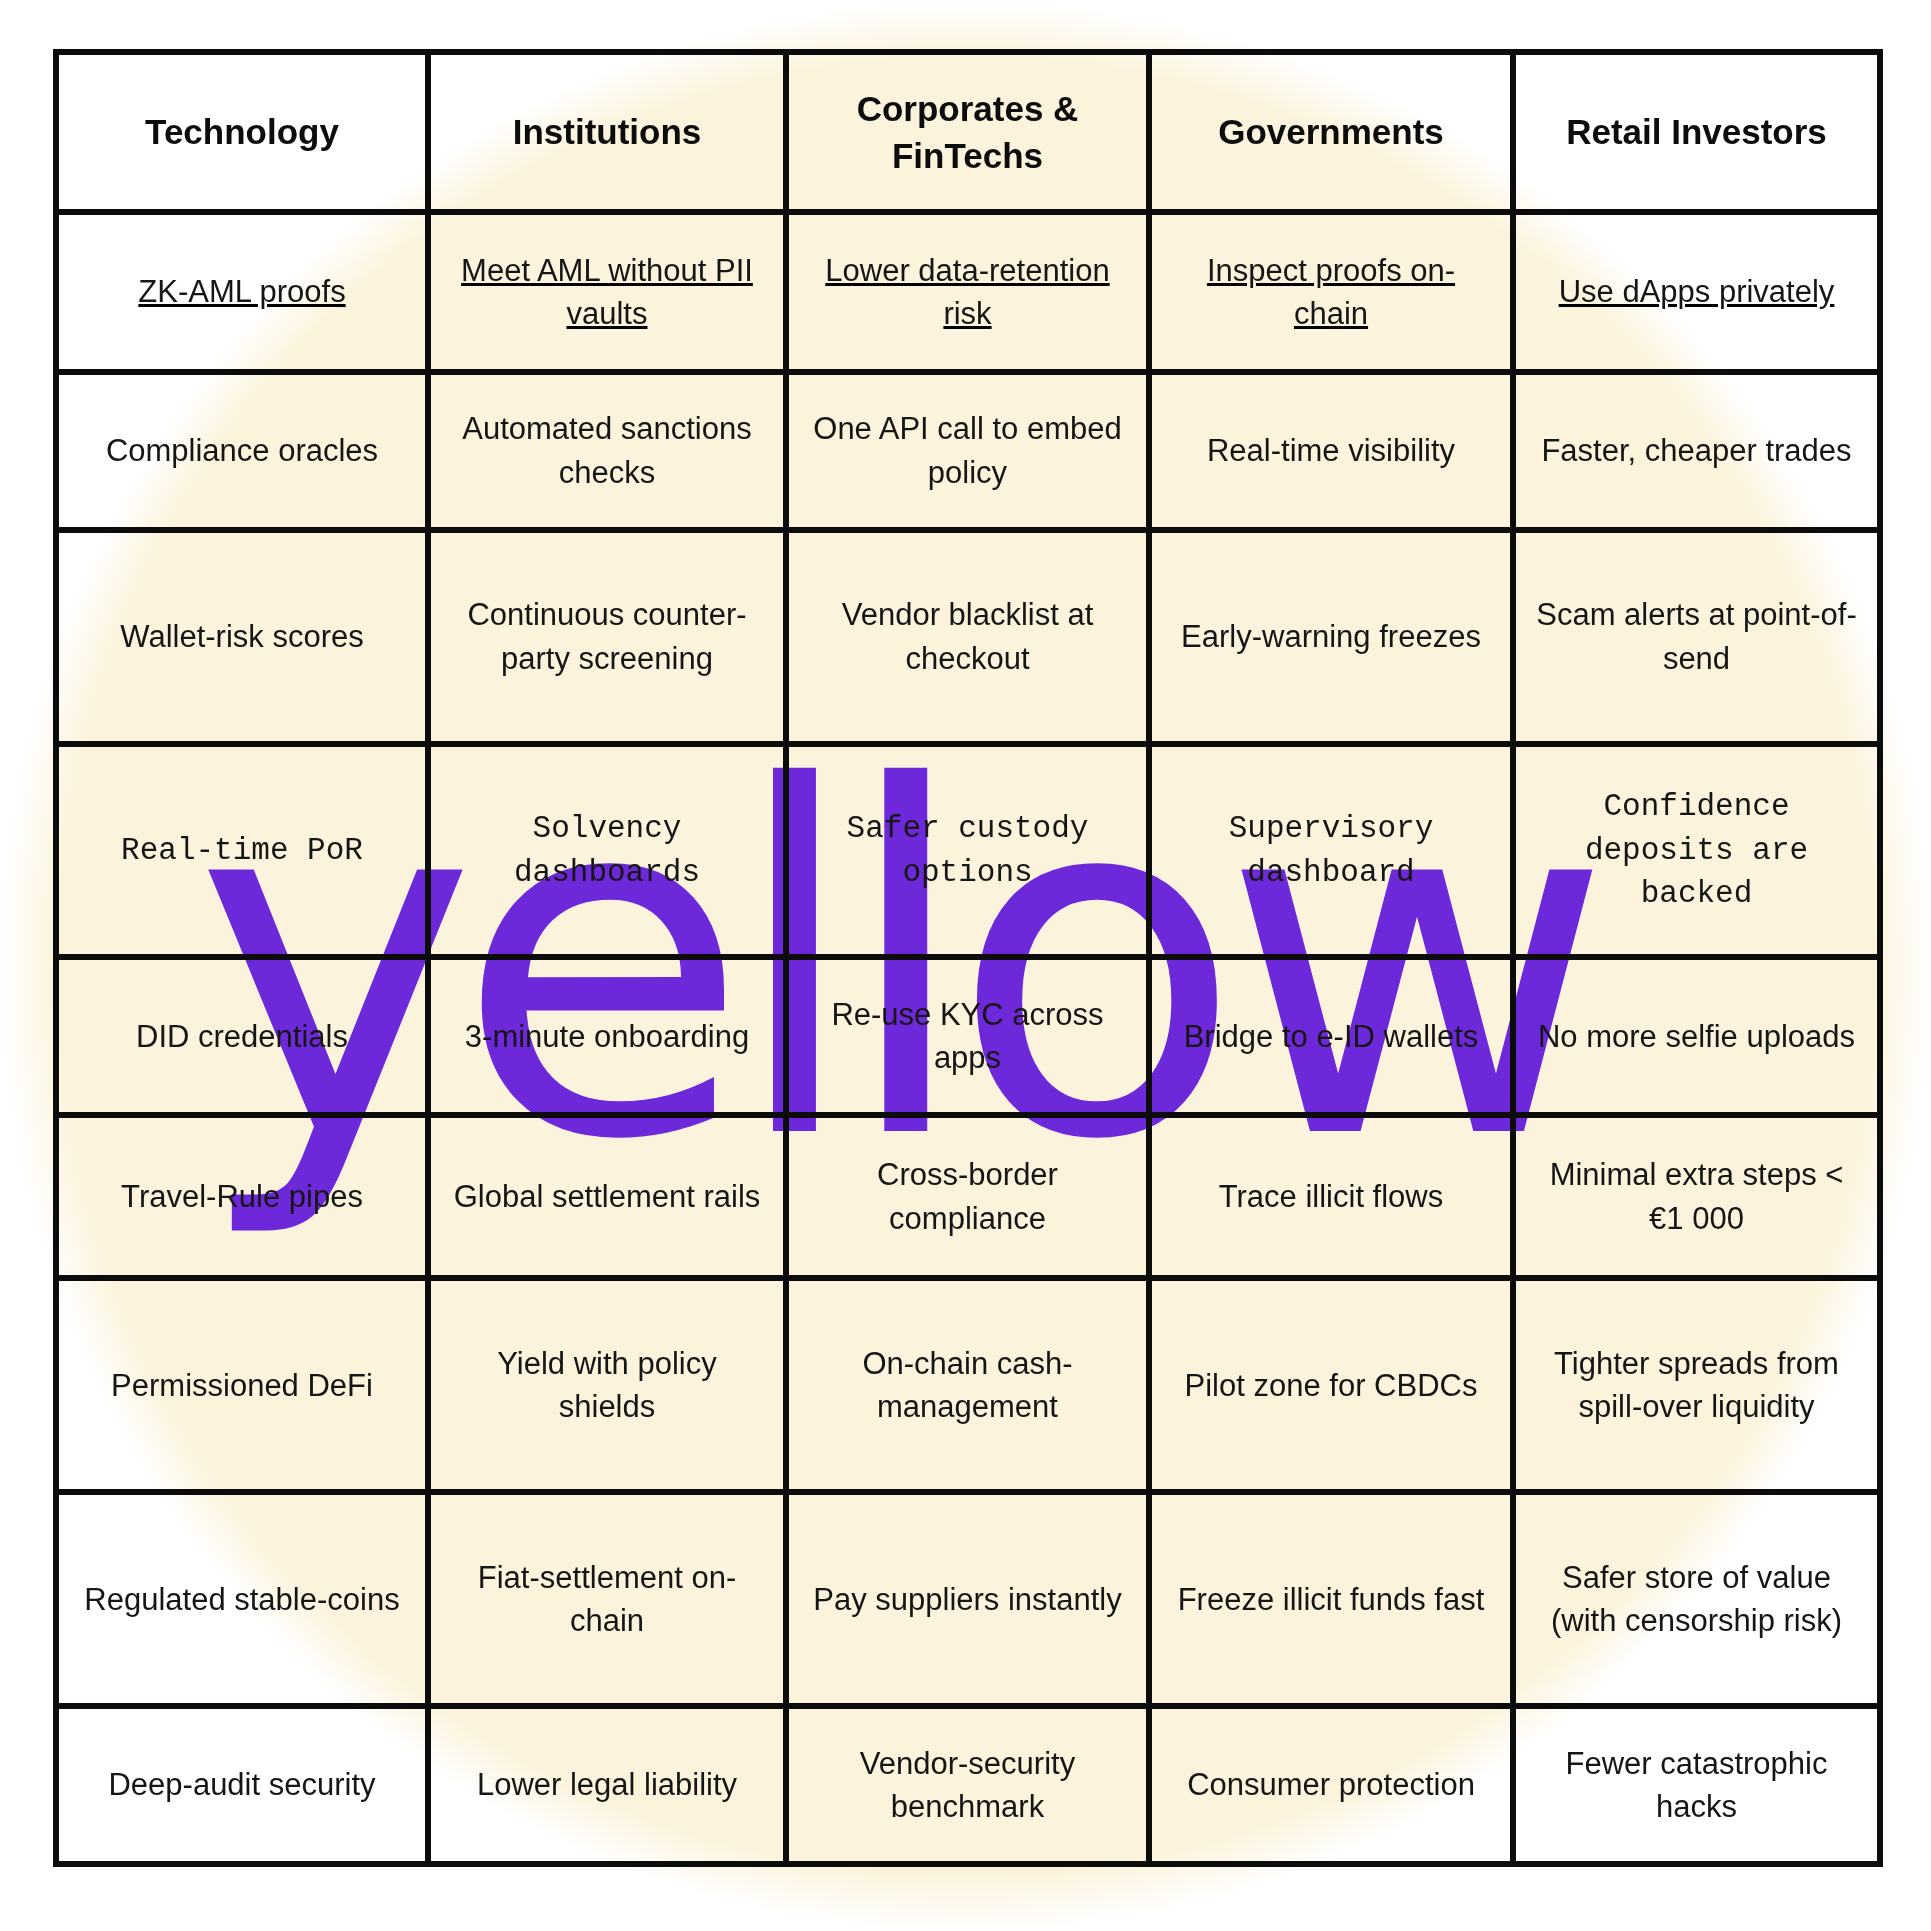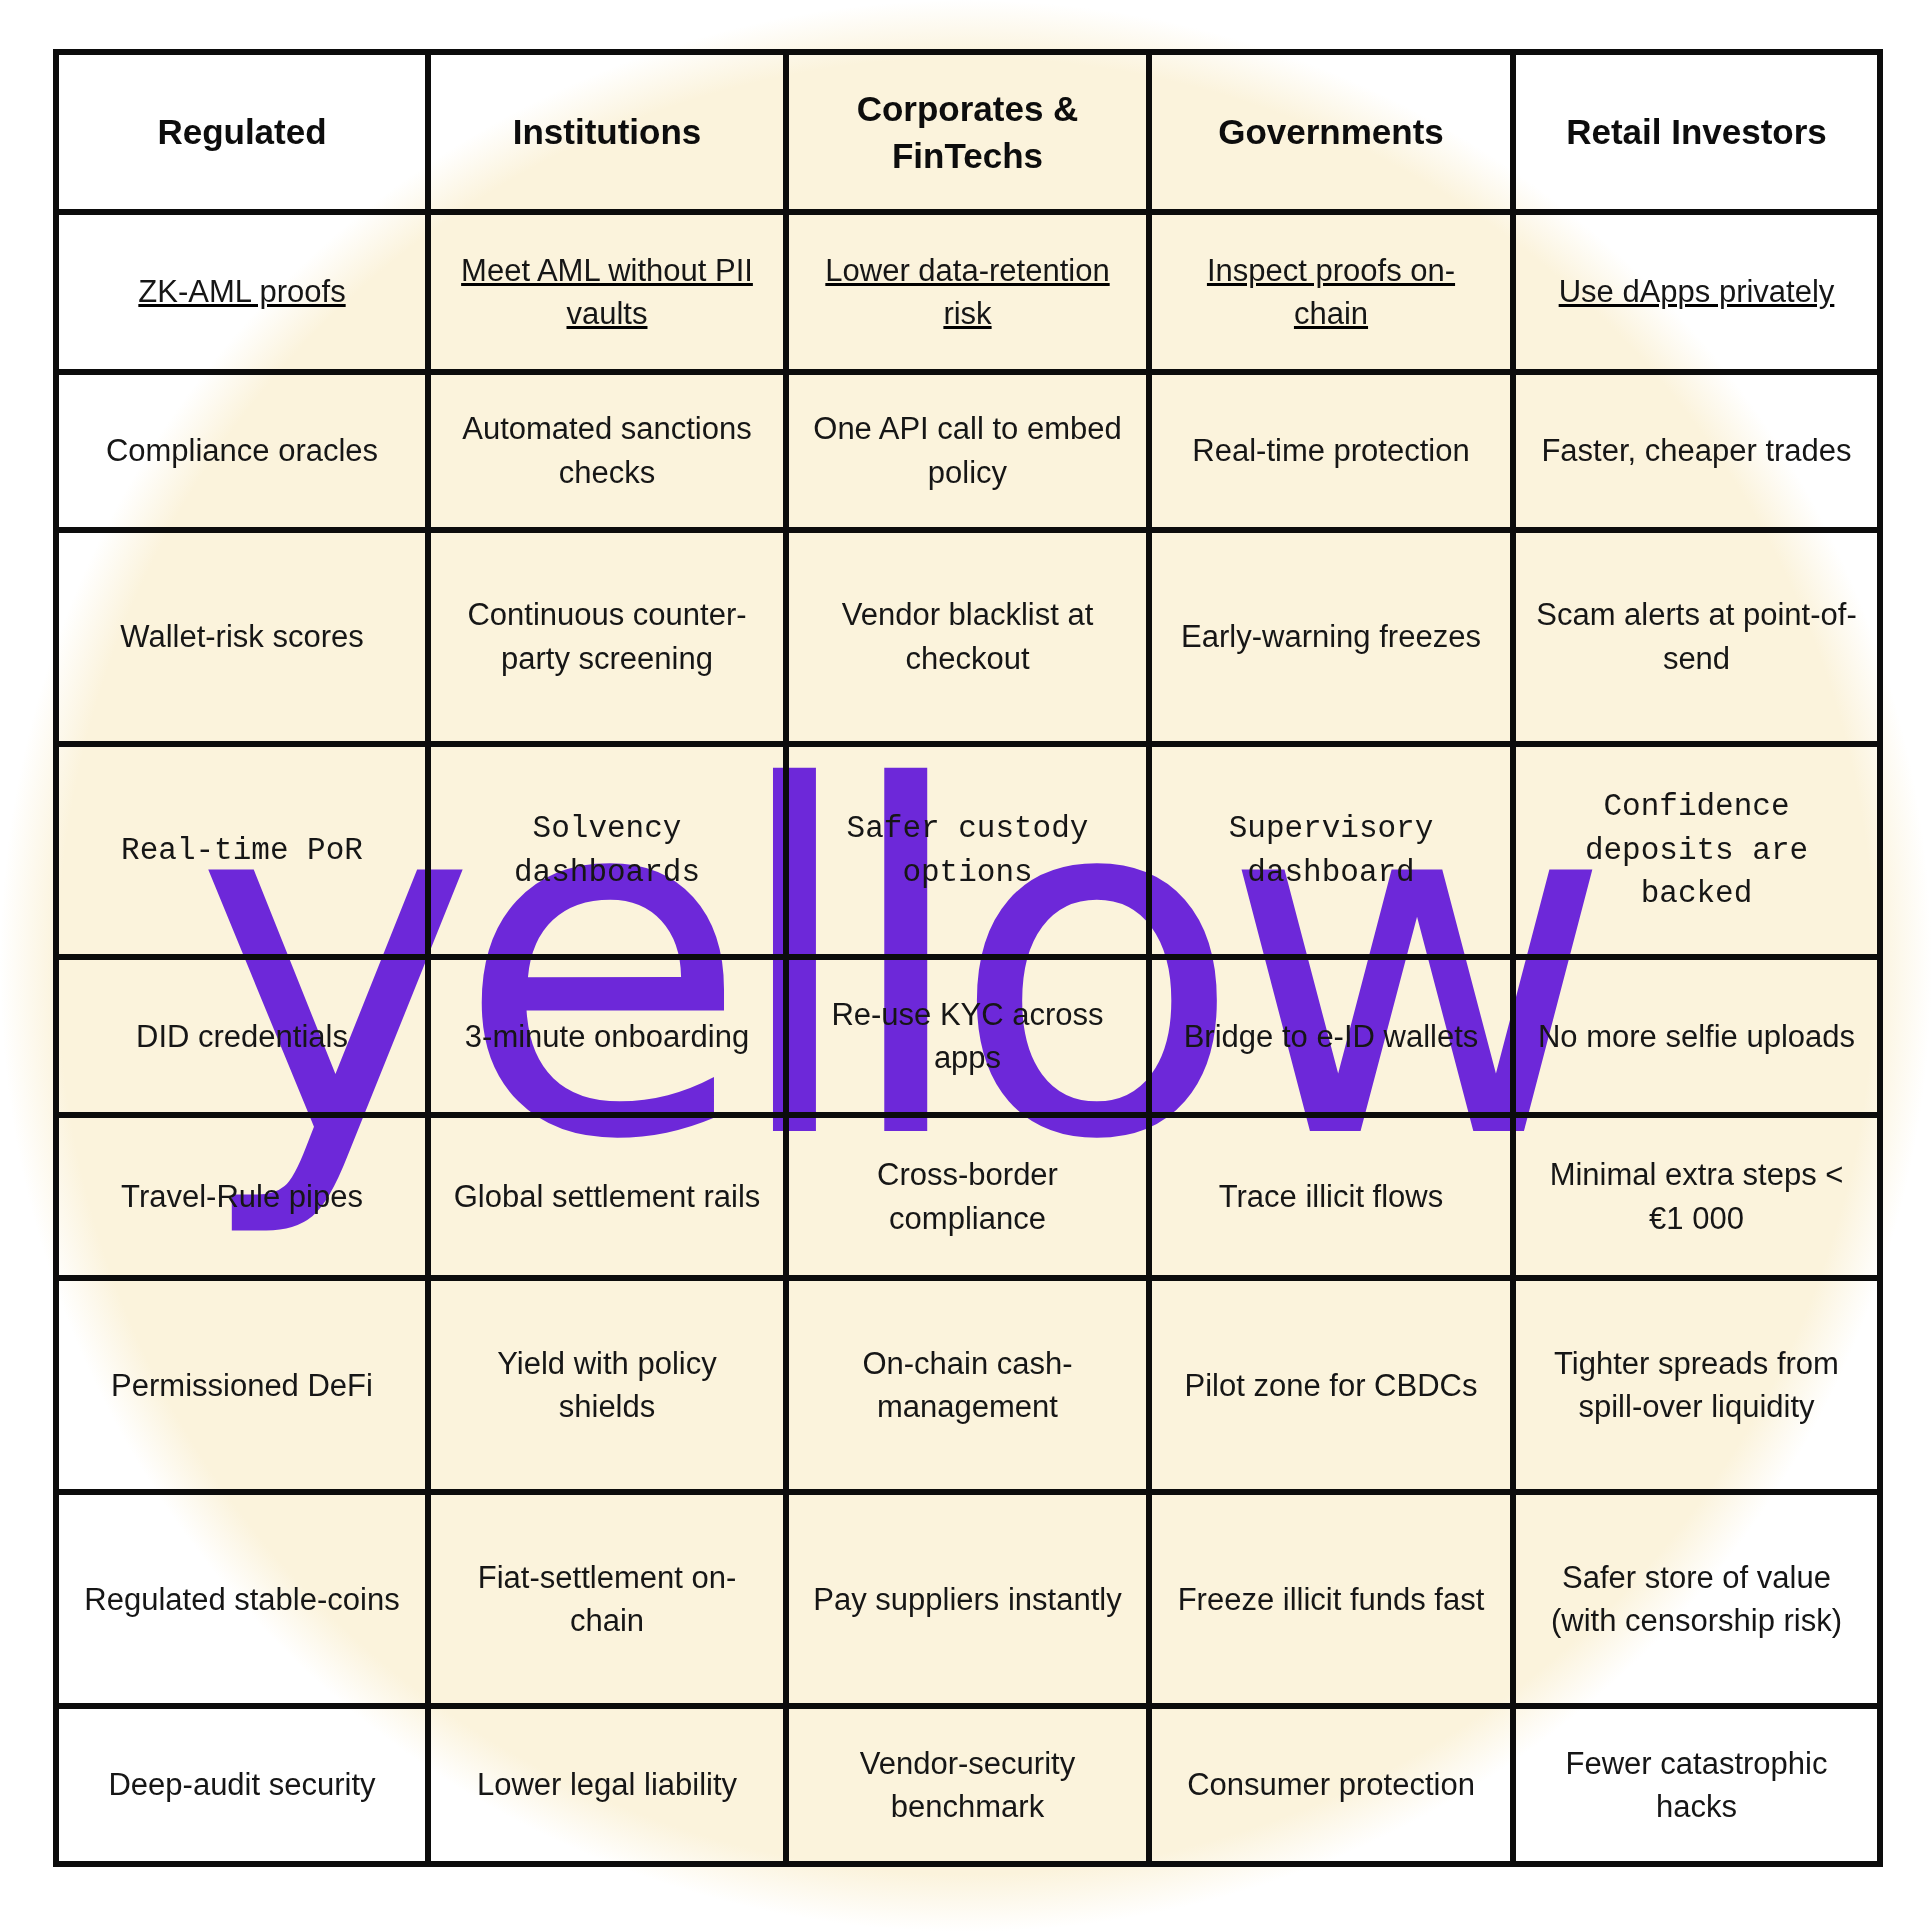--- a/index.html
+++ b/index.html
@@ -96,40 +96,40 @@
   <table class="matrix">
     <colgroup>
       <col class="c1">
         <col class="c2">
         <col class="c3">
         <col class="c4">
         <col class="c5">
     </colgroup>
     <thead>
       <tr id="header-row">
-          <th>Regulated</th>
+          <th>Technology</th>
           <th>Institutions</th>
           <th>Corporates &amp; FinTechs</th>
           <th>Governments</th>
           <th>Retail Investors</th>
         </tr>
     </thead>
     <tbody id="body-rows">
         <tr>
           <td>ZK-AML proofs</td>
           <td>Meet AML without PII vaults</td>
           <td>Lower data-retention risk</td>
           <td>Inspect proofs on-chain</td>
           <td>Use dApps privately</td>
         </tr>
         <tr>
           <td>Compliance oracles</td>
           <td>Automated sanctions checks</td>
           <td>One API call to embed policy</td>
-          <td>Real-time protection</td>
+          <td>Real-time visibility</td>
           <td>Faster, cheaper trades</td>
         </tr>
         <tr>
           <td>Wallet-risk scores</td>
           <td>Continuous counter-party screening</td>
           <td>Vendor blacklist at checkout</td>
           <td>Early-warning freezes</td>
           <td>Scam alerts at point-of-send</td>
         </tr>
         <tr>

